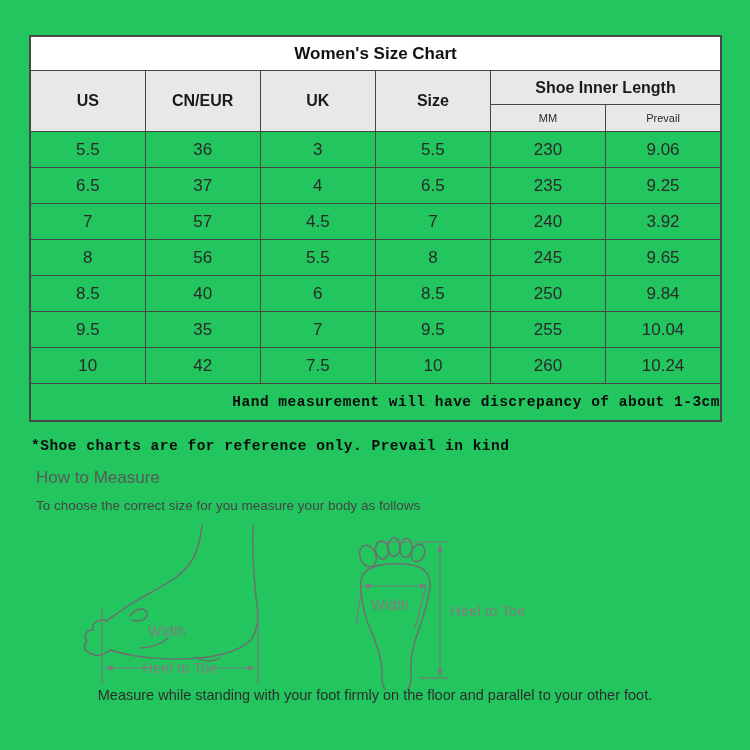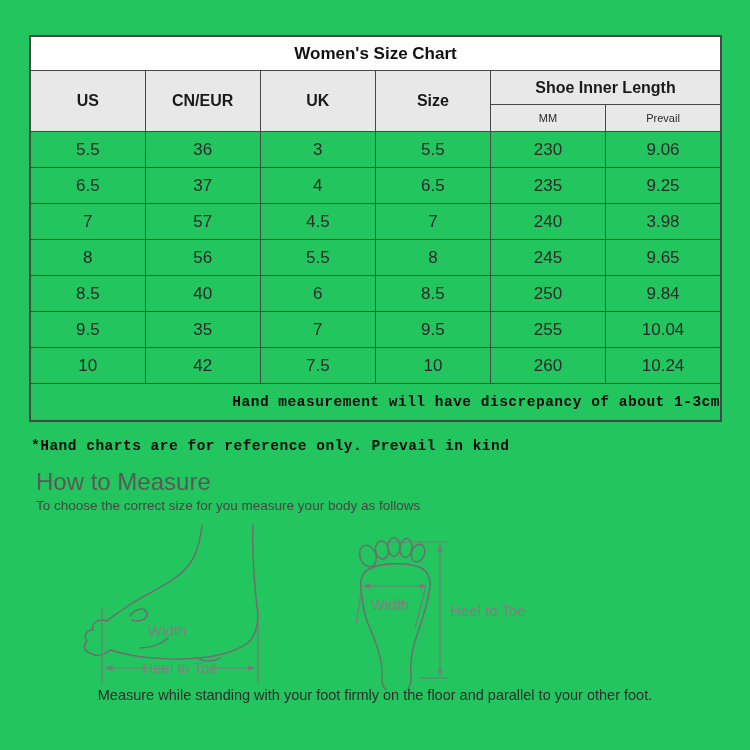--- a/index.html
+++ b/index.html
@@ -23,21 +23,21 @@
   tbody.data-rows td{height:35px;font-size:17px;color:#2a2a2a;}
   tr.footnote-row td{
     height:36px;font-family:"Liberation Mono","DejaVu Sans Mono",monospace;
     font-weight:bold;font-size:14.5px;letter-spacing:0.5px;color:#0d0d0d;text-align:right;
   }
   .ref-note{
     position:absolute;left:31px;top:438px;
     font-family:"Liberation Mono","DejaVu Sans Mono",monospace;
     font-weight:bold;font-size:14.5px;letter-spacing:0.5px;color:#0d0d0d;white-space:nowrap;
   }
-  .howto-heading{position:absolute;left:36px;top:468px;font-size:24px;color:#595959;}
+  .howto-heading{position:absolute;left:36px;top:468px;font-size:17px;color:#595959;}
   .howto-sub{position:absolute;left:36px;top:498px;font-size:13.5px;color:#454545;}
   svg.measure-diagram{position:absolute;left:0;top:520px;}
   .foot-outline{fill:none;stroke:#6e6e6e;stroke-width:1.5;stroke-linecap:round;}
   .dim-line{fill:none;stroke:#7a7a7a;stroke-width:1.2;}
   .dim-label{fill:#7f7f7f;font-size:15px;font-family:"Liberation Sans",sans-serif;}
   .caption{
     position:absolute;left:0;top:687px;width:750px;text-align:center;
     font-size:14.5px;color:#2e2e2e;
   }
 </style>
@@ -87,21 +87,21 @@
           <td>6.5</td>
           <td>235</td>
           <td>9.25</td>
         </tr>
         <tr>
           <td>7</td>
           <td>57</td>
           <td>4.5</td>
           <td>7</td>
           <td>240</td>
-          <td>3.98</td>
+          <td>3.92</td>
         </tr>
         <tr>
           <td>8</td>
           <td>56</td>
           <td>5.5</td>
           <td>8</td>
           <td>245</td>
           <td>9.65</td>
         </tr>
         <tr>
@@ -129,21 +129,21 @@
           <td>10.24</td>
         </tr>
       </tbody>
     <tfoot>
       <tr class="footnote-row">
         <td colspan="6">Hand measurement will have discrepancy of about 1-3cm</td>
       </tr>
     </tfoot>
   </table>
 
-  <div class="ref-note">*Hand charts are for reference only. Prevail in kind</div>
+  <div class="ref-note">*Shoe charts are for reference only. Prevail in kind</div>
 
   <div class="howto-heading">How to Measure</div>
   <div class="howto-sub">To choose the correct size for you measure your body as follows</div>
 
   <svg class="measure-diagram" width="750" height="170" viewBox="0 0 750 170" xmlns="http://www.w3.org/2000/svg">
     <defs>
       <marker id="ah" markerWidth="9" markerHeight="8" refX="6.5" refY="3" orient="auto-start-reverse" markerUnits="userSpaceOnUse">
         <path d="M0,0 L7.5,3 L0,6 Z" fill="#7a7a7a"></path>
       </marker>
     </defs>

